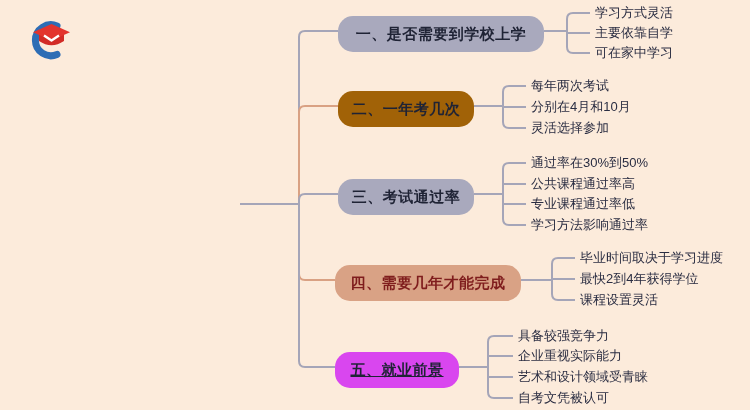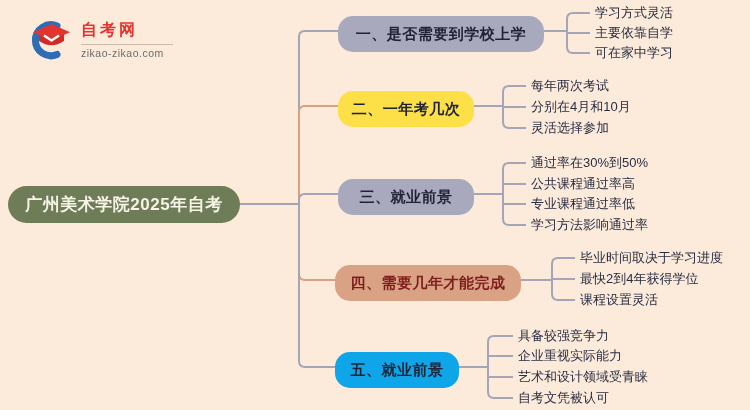--- a/index.html
+++ b/index.html
@@ -66,46 +66,40 @@
 
   <div id="site-logo">
     <svg id="logo-icon" viewBox="0 0 48 46">
       <path d="M31 10 A 15.5 15.5 0 1 0 31 38.5" fill="none" stroke="#2d6db5" stroke-width="7" stroke-linecap="round"></path>
       <g>
         <path d="M13 17.5 L13 25 Q25.5 33.5 38 25 L38 17.5 L25.5 23.5 Z" fill="#d22b26"></path>
         <path d="M25.5 8 L44 16.2 L25.5 24.4 L7 16.2 Z" fill="#e3342e"></path>
         <path d="M18 19.5 L25.5 24.5 L33 19.5" fill="none" stroke="#ffffff" stroke-width="2.4" stroke-linejoin="round"></path>
       </g>
     </svg>
-    <div id="logo-text">
-      <div id="logo-title" style="color: rgb(227, 52, 46);">自考网</div>
-      <div id="logo-divider"></div>
-      <div id="logo-domain">zikao-zikao.com</div>
-    </div>
   </div>
 
-  <div id="root-node" class="node" style="background: rgb(111, 124, 88); color: rgb(246, 243, 231);">广州美术学院2025年自考</div>
 
   <div id="branches">
       <div class="node branch-node" style="left: 338px; top: 16px; width: 206px; background: rgb(169, 169, 189); color: rgb(31, 35, 53);">一、是否需要到学校上学</div>
       <div class="sub-item" style="left: 595px; top: 4px; color: rgb(42, 45, 66);">学习方式灵活</div>
       <div class="sub-item" style="left: 595px; top: 24px; color: rgb(42, 45, 66);">主要依靠自学</div>
       <div class="sub-item" style="left: 595px; top: 44px; color: rgb(42, 45, 66);">可在家中学习</div>
-      <div class="node branch-node" style="left: 338px; top: 91px; width: 136px; background: #fde047; color: rgb(31, 35, 53); font-family: Liberation Serif, serif;">二、一年考几次</div>
+      <div class="node branch-node" style="left: 338px; top: 91px; width: 136px; background: #a16207; color: rgb(31, 35, 53); font-family: Liberation Serif, serif;">二、一年考几次</div>
       <div class="sub-item" style="left: 531px; top: 77px; color: rgb(42, 45, 66);">每年两次考试</div>
       <div class="sub-item" style="left: 531px; top: 98px; color: rgb(42, 45, 66);">分别在4月和10月</div>
       <div class="sub-item" style="left: 531px; top: 119px; color: rgb(42, 45, 66);">灵活选择参加</div>
-      <div class="node branch-node" style="left: 338px; top: 179px; width: 136px; background: rgb(169, 169, 189); color: rgb(31, 35, 53);">三、就业前景</div>
+      <div class="node branch-node" style="left: 338px; top: 179px; width: 136px; background: rgb(169, 169, 189); color: rgb(31, 35, 53);">三、考试通过率</div>
       <div class="sub-item" style="left: 531px; top: 154px; color: rgb(42, 45, 66);">通过率在30%到50%</div>
       <div class="sub-item" style="left: 531px; top: 175px; color: rgb(42, 45, 66);">公共课程通过率高</div>
       <div class="sub-item" style="left: 531px; top: 195px; color: rgb(42, 45, 66);">专业课程通过率低</div>
       <div class="sub-item" style="left: 531px; top: 216px; color: rgb(42, 45, 66);">学习方法影响通过率</div>
       <div class="node branch-node" style="left: 335px; top: 265px; width: 186px; background: rgb(217, 162, 133); color: #7f1d1d;">四、需要几年才能完成</div>
       <div class="sub-item" style="left: 580px; top: 249px; color: rgb(42, 45, 66);">毕业时间取决于学习进度</div>
       <div class="sub-item" style="left: 580px; top: 270px; color: rgb(42, 45, 66); text-align: center;">最快2到4年获得学位</div>
       <div class="sub-item" style="left: 580px; top: 291px; color: rgb(42, 45, 66);">课程设置灵活</div>
-      <div class="node branch-node" style="left: 335px; top: 352px; width: 124px; background: #0ea5e9; color: rgb(31, 35, 53);">五、就业前景</div>
+      <div class="node branch-node" style="left: 335px; top: 352px; width: 124px; background: #d946ef; color: rgb(31, 35, 53); text-decoration: underline;">五、就业前景</div>
       <div class="sub-item" style="left: 518px; top: 327px; color: rgb(42, 45, 66);">具备较强竞争力</div>
       <div class="sub-item" style="left: 518px; top: 347px; color: rgb(42, 45, 66);">企业重视实际能力</div>
       <div class="sub-item" style="left: 518px; top: 368px; color: rgb(42, 45, 66);">艺术和设计领域受青睐</div>
       <div class="sub-item" style="left: 518px; top: 389px; color: rgb(42, 45, 66); text-align: center;">自考文凭被认可</div>
     </div>
 </div>
 
 </body></html>

